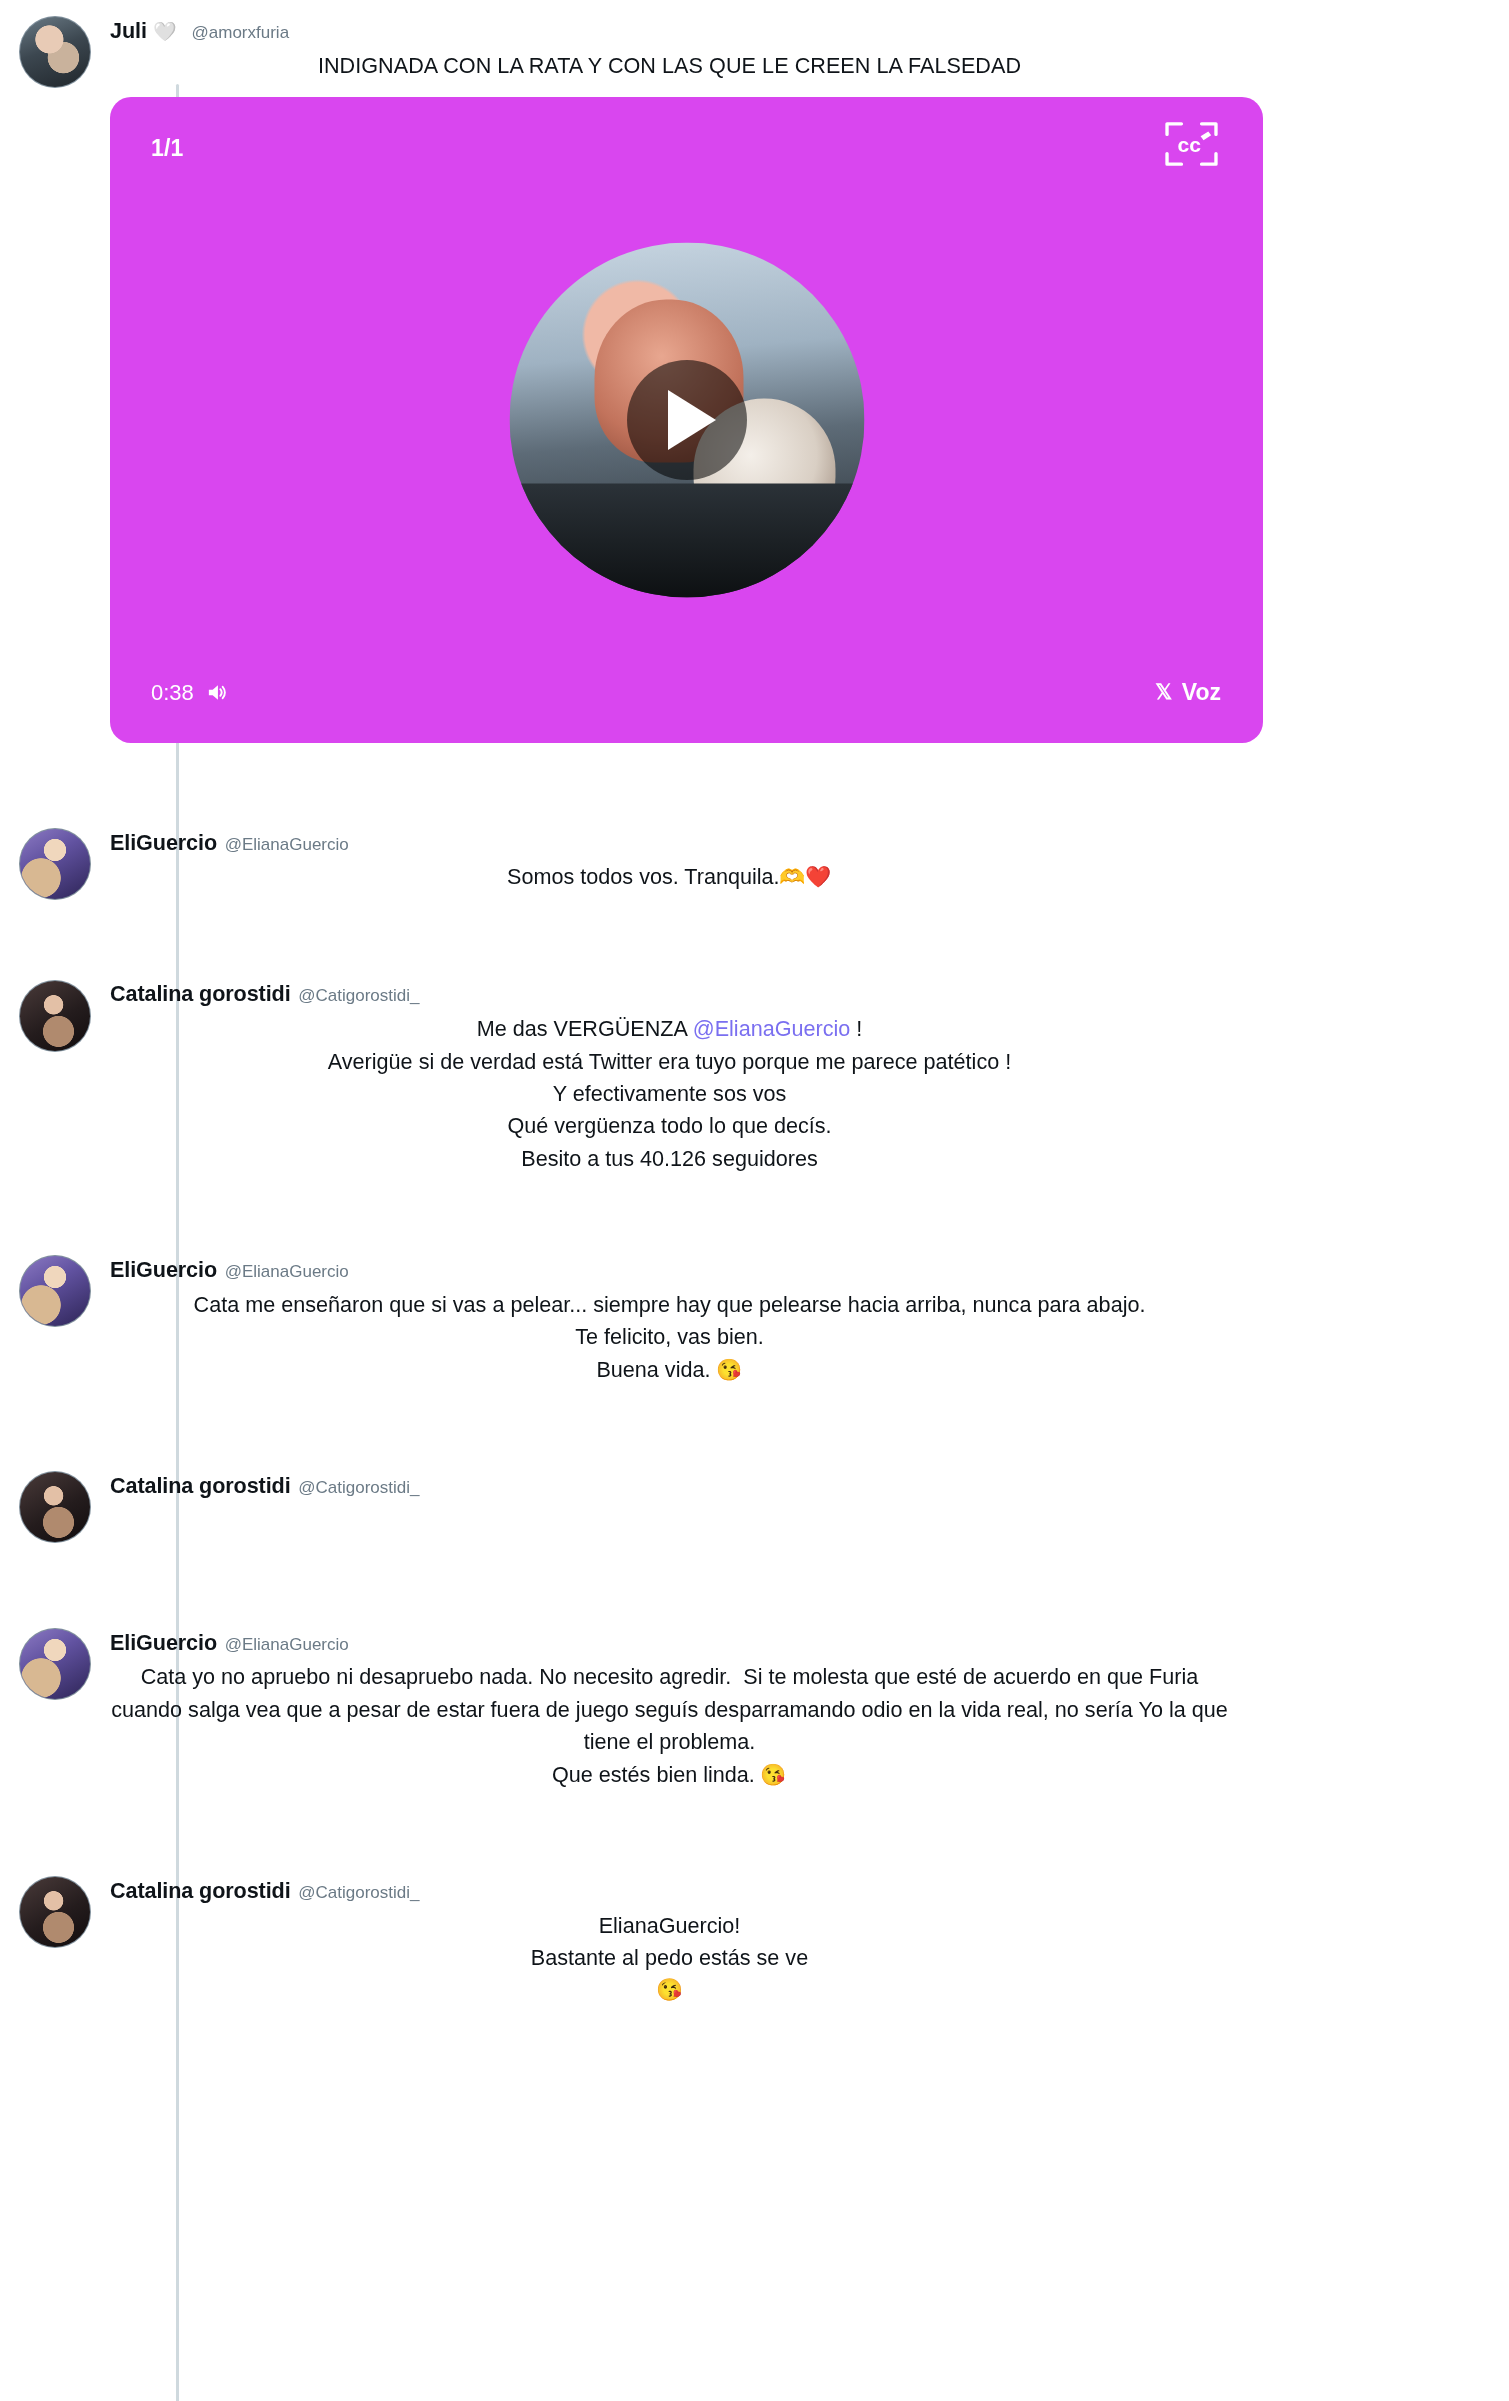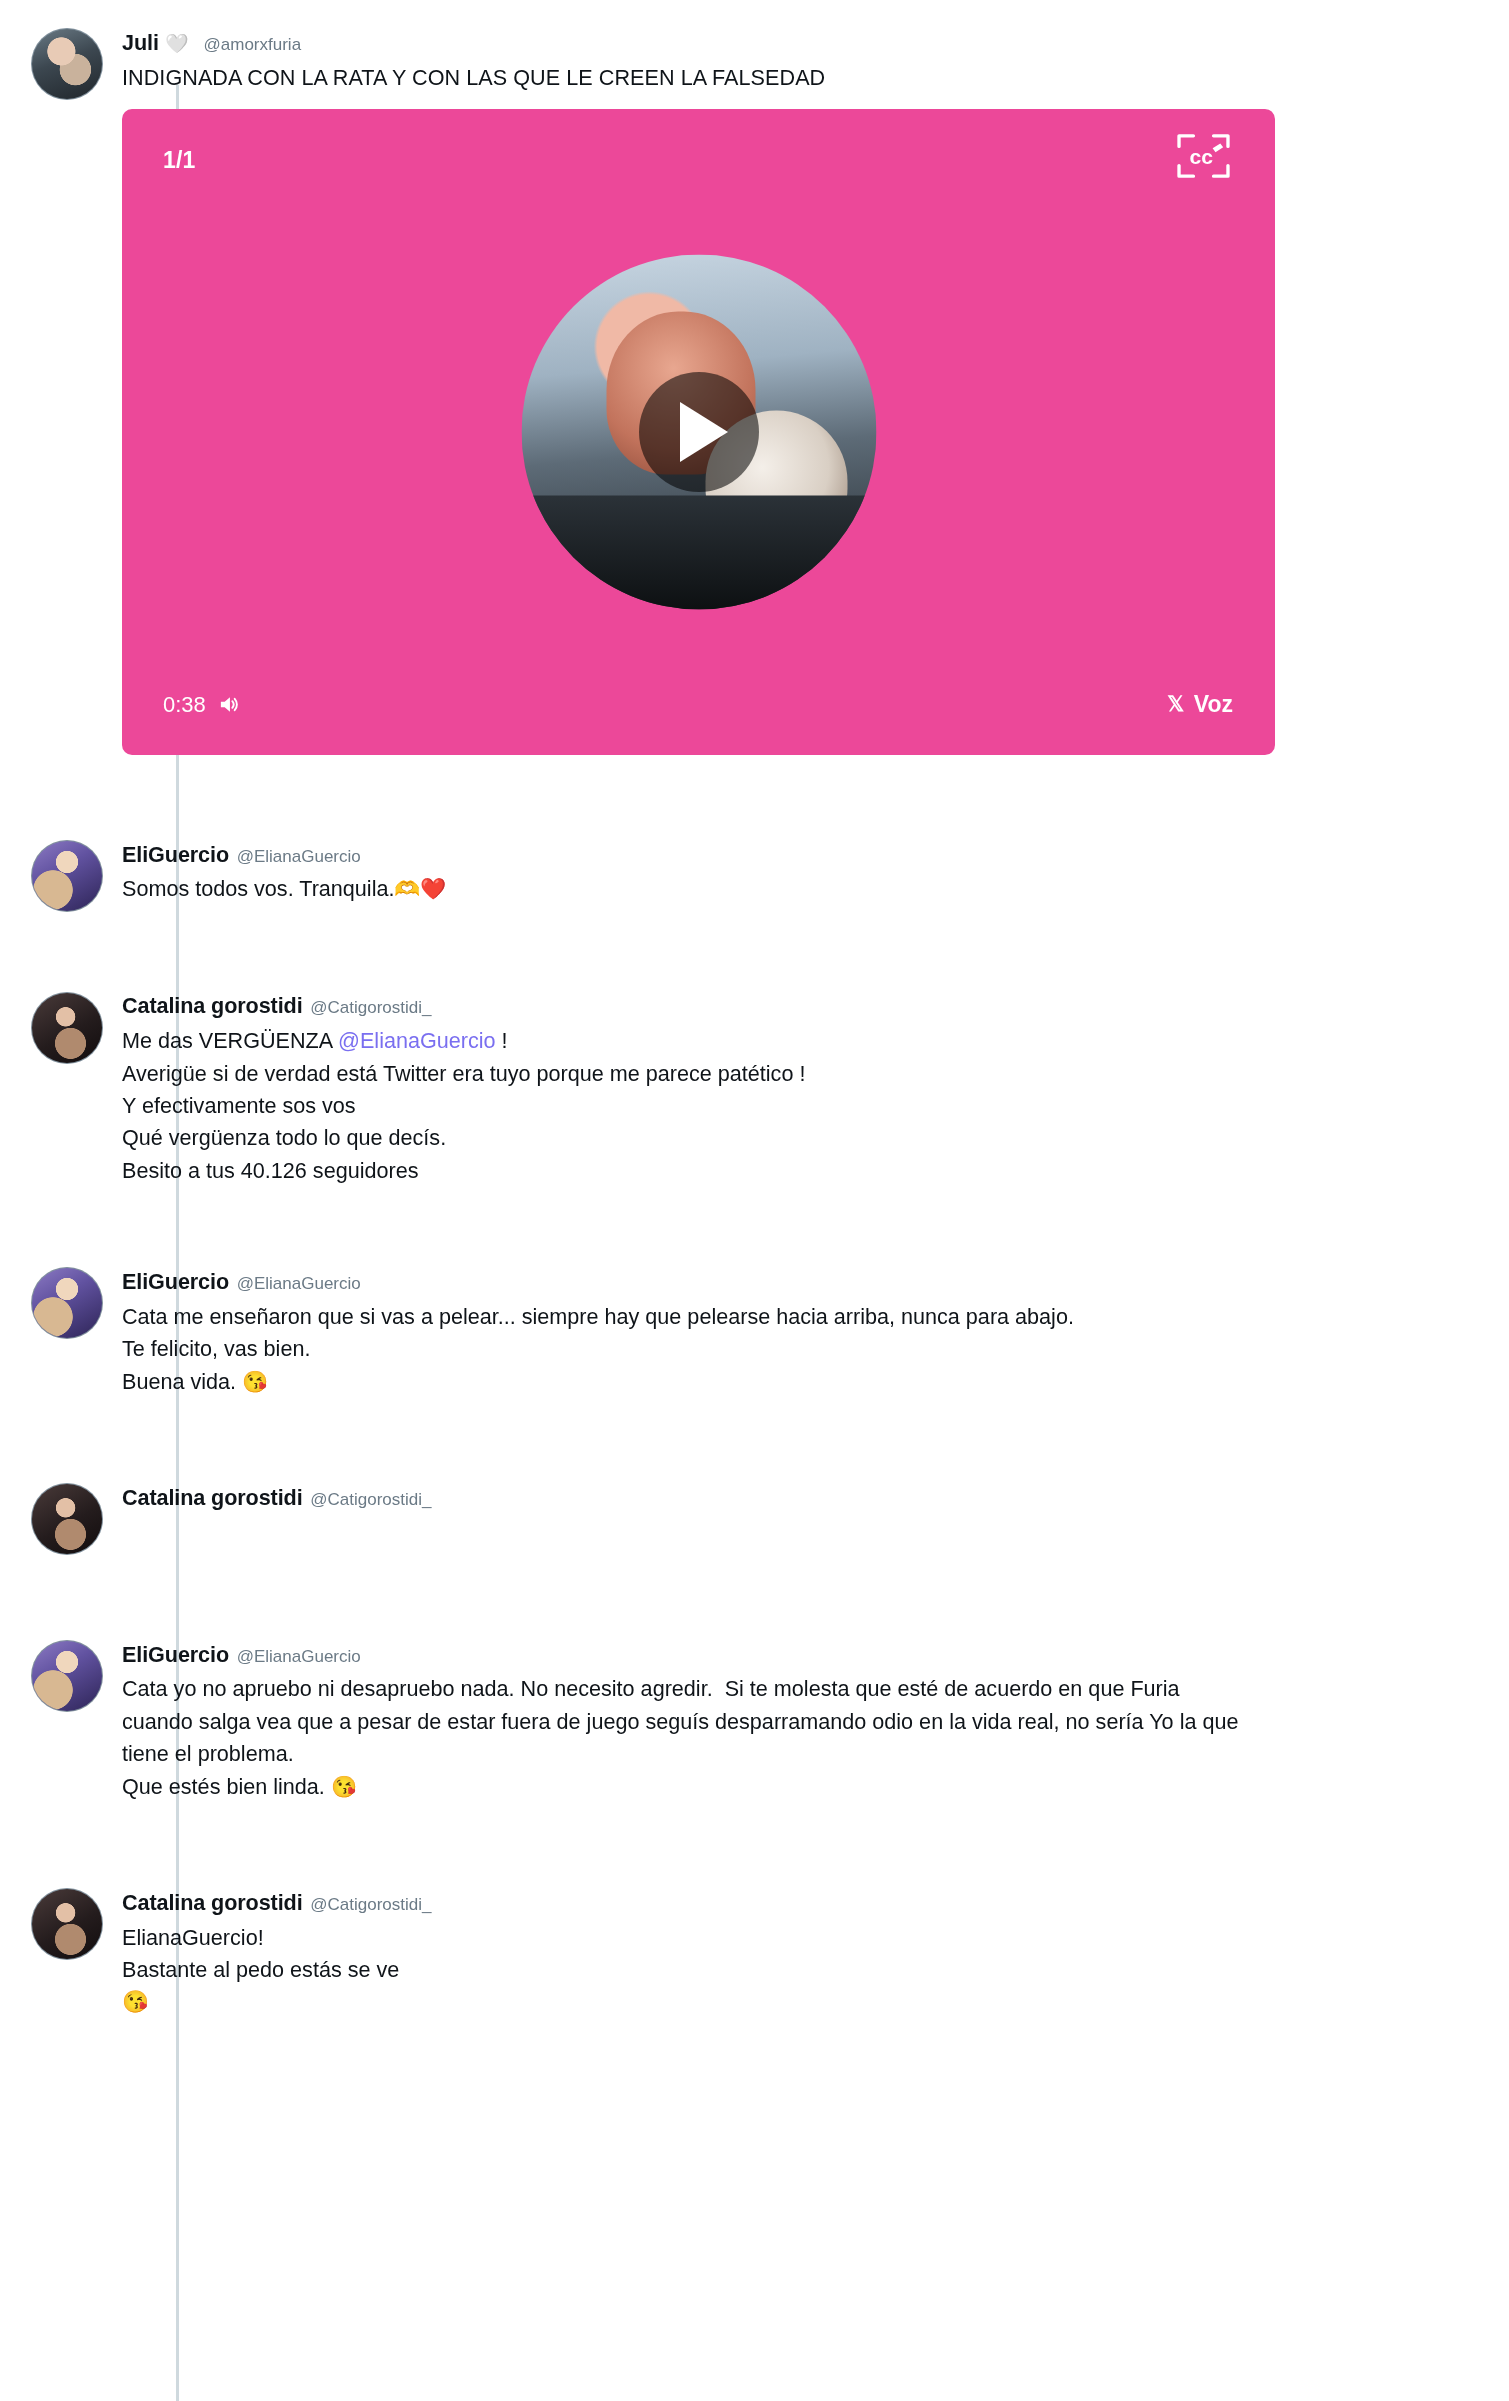--- a/index.html
+++ b/index.html
@@ -25,21 +25,22 @@
     position: absolute;
     left: 176px;
     top: 84px;
     width: 3.4px;
     height: 2766px;
     background: #cfd9de;
     border-radius: 1.9px;
   }
   .feed {
     position: relative;
-    padding: 12px;
+    padding: 0;
+    text-align: center;
   }
   .tweet {
     position: relative;
     display: flex;
     align-items: flex-start;
     padding: 0 58px 0 0;
   }
   .avatar-col {
     width: 110px;
     flex: 0 0 110px;
@@ -125,22 +126,22 @@
   }
   .emoji {
     font-size: 21px;
     line-height: 1;
   }
   
   .media-card {
     margin-top: 14.4px;
     width: 1153px;
     height: 646px;
-    border-radius: 10px;
-    background: #ec4899;
+    border-radius: 21px;
+    background: #d946ef;
     position: relative;
     overflow: hidden;
   }
   .counter {
     position: absolute;
     left: 41px;
     top: 38px;
     color: #ffffff;
     font-size: 23px;
     font-weight: 700;

